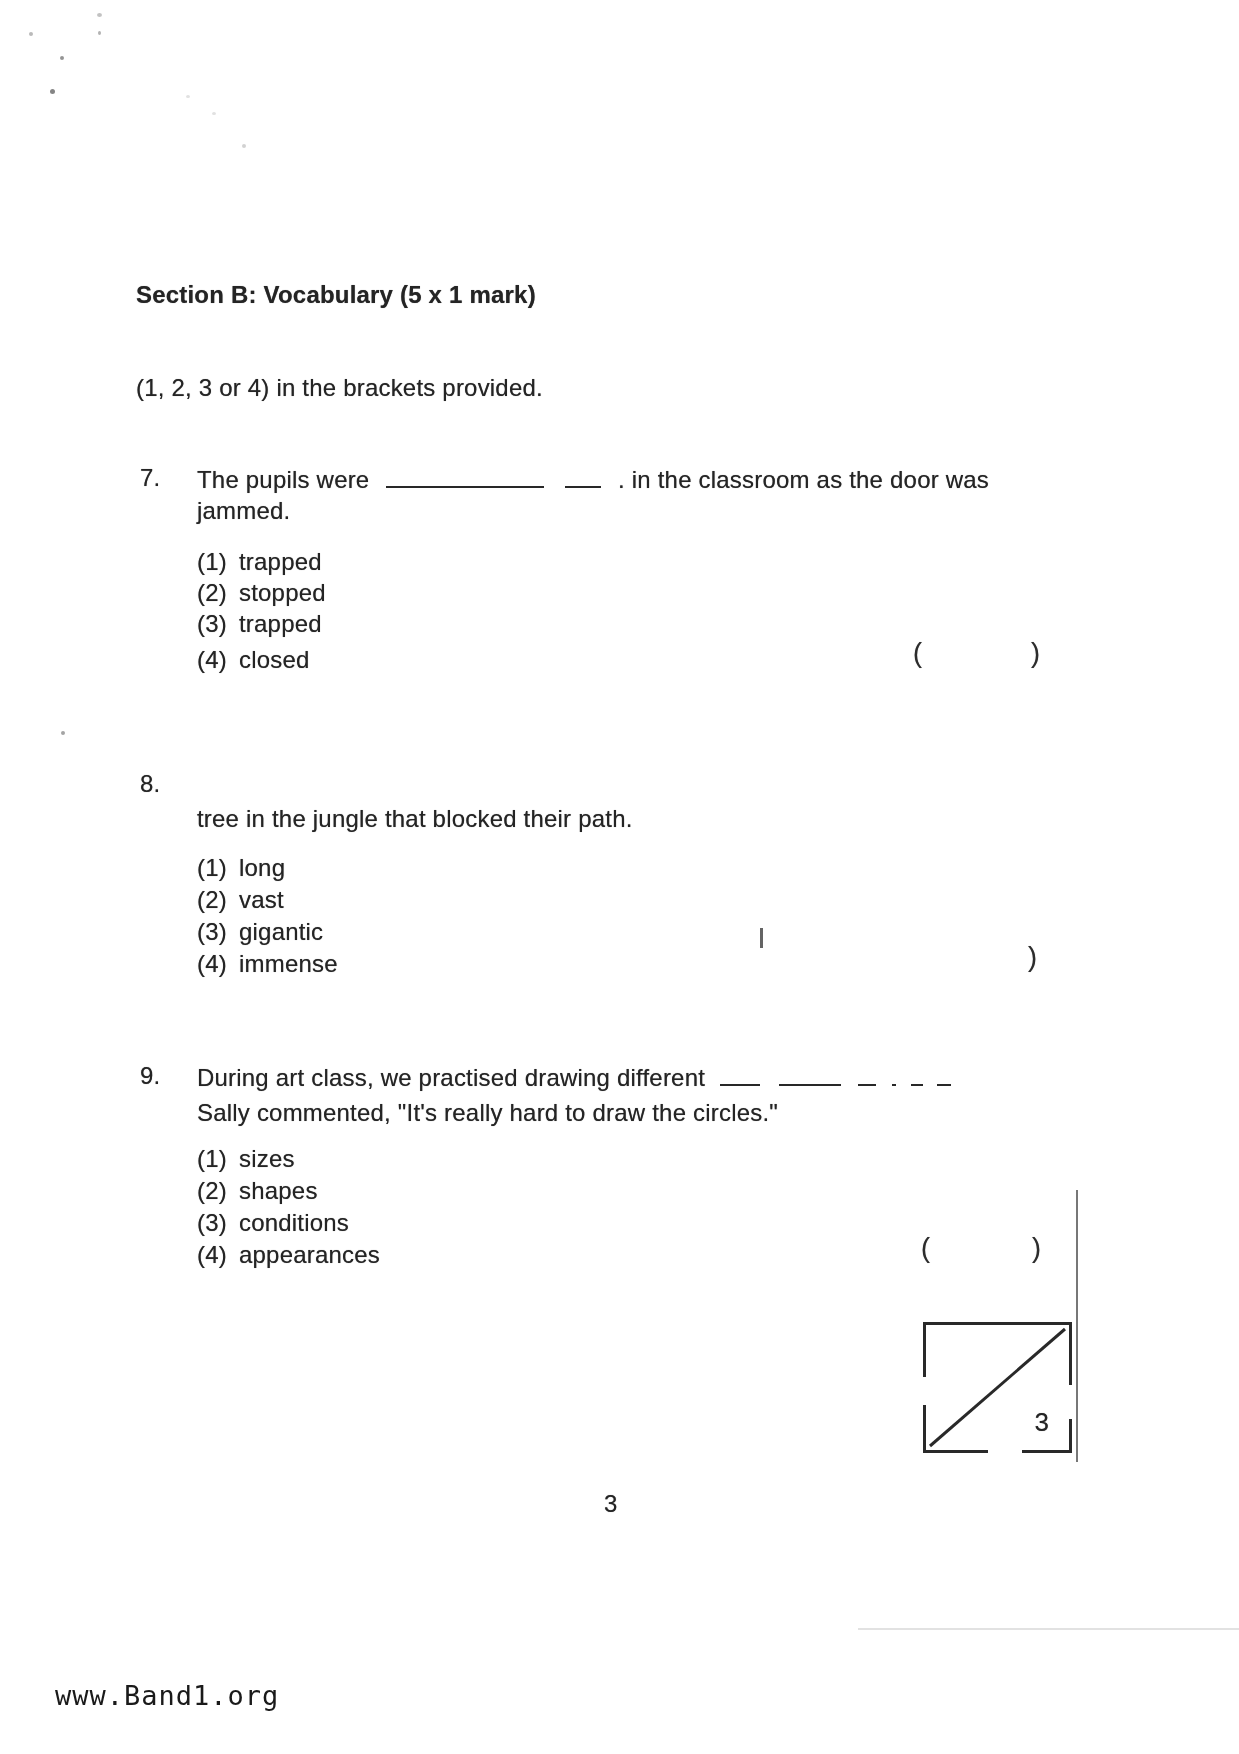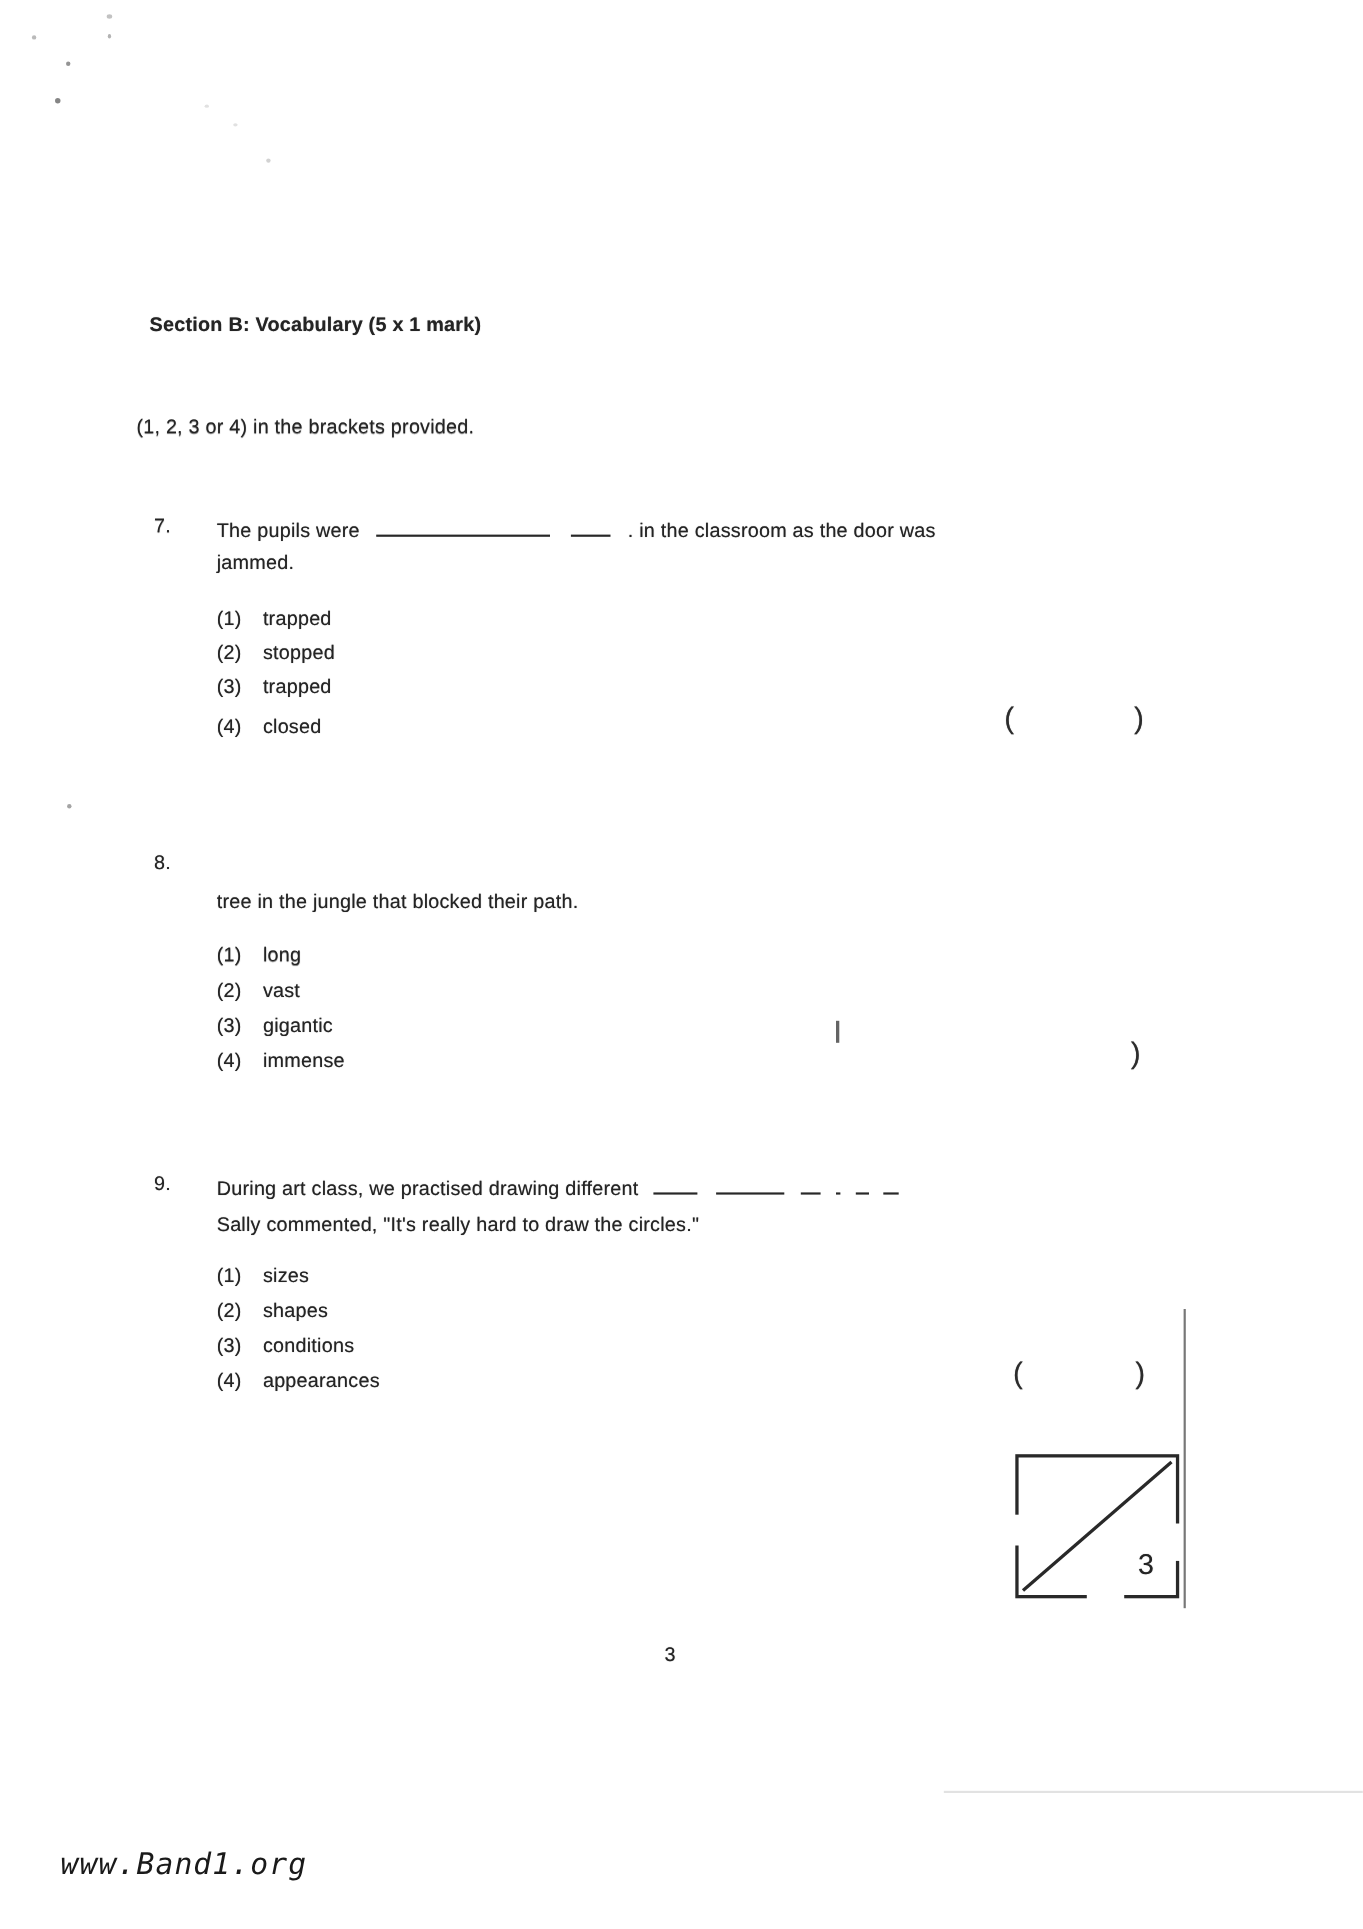--- a/index.html
+++ b/index.html
@@ -11,21 +11,21 @@
   }
   #page{
     position:relative;
     width:1239px;height:1754px;
     background:#fefefe;
     filter:blur(0.25px) contrast(1.02);
   }
   .line{
     position:absolute;
     white-space:nowrap;
-    font-size:18px;
+    font-size:24px;
     color:#262626;
     letter-spacing:0.2px;
     text-shadow:0 0.2px 0.8px rgba(70,70,70,.75);
     line-height:24px;
   }
   .bold{font-weight:bold;}
   .optnum{display:inline-block;width:42px;}
   .blank{
     display:inline-block;
     height:20px;
@@ -59,41 +59,40 @@
     font-size:26px;color:#262626;
     text-shadow:0 0 0.8px rgba(70,70,70,.7);
   }
   .border-gap{position:absolute;background:#fefefe;}
   .watermark{
     position:absolute;
     font-family:"DejaVu Sans Mono", monospace;
     font-size:27px;
     color:#1c1c1c;
     letter-spacing:1px;
-    font-style:italic;
   }
 </style>
 </head>
 <body>
 
 <div id="page">
 
   <div class="speck" style="left:29px;top:32px;width:4px;height:4px;opacity:.45"></div>
   <div class="speck" style="left:97px;top:13px;width:5px;height:4px;opacity:.4"></div>
   <div class="speck" style="left:98px;top:31px;width:3px;height:4px;opacity:.5"></div>
   <div class="speck" style="left:60px;top:56px;width:4px;height:4px;opacity:.7"></div>
   <div class="speck" style="left:50px;top:89px;width:5px;height:5px;opacity:.8"></div>
   <div class="speck" style="left:186px;top:95px;width:4px;height:3px;opacity:.2"></div>
   <div class="speck" style="left:212px;top:112px;width:4px;height:3px;opacity:.2"></div>
   <div class="speck" style="left:242px;top:144px;width:4px;height:4px;opacity:.3"></div>
   <div class="speck" style="left:61px;top:731px;width:4px;height:4px;opacity:.6"></div>
 
   <div class="line bold" style="left:136px;top:283px">Section B: Vocabulary (5 x 1 mark)</div>
 
-  <div class="line" style="left:124px;top:376px">(1, 2, 3 or 4) in the brackets provided.</div>
+  <div class="line" style="left:136px;top:376px">(1, 2, 3 or 4) in the brackets provided.</div>
 
   <div class="line" style="left:140px;top:466px">7.</div>
   <div class="line" style="left:197px;top:466px">
     <span>The pupils were</span>
     <span class="blank" style="width:158px;margin-left:10px;margin-right:14px"></span>
     <span class="blank" style="width:36px;margin-right:10px"></span>
     <span>. in the classroom as the door was</span>
   </div>
   <div class="line" style="left:197px;top:499px">jammed.</div>
 

